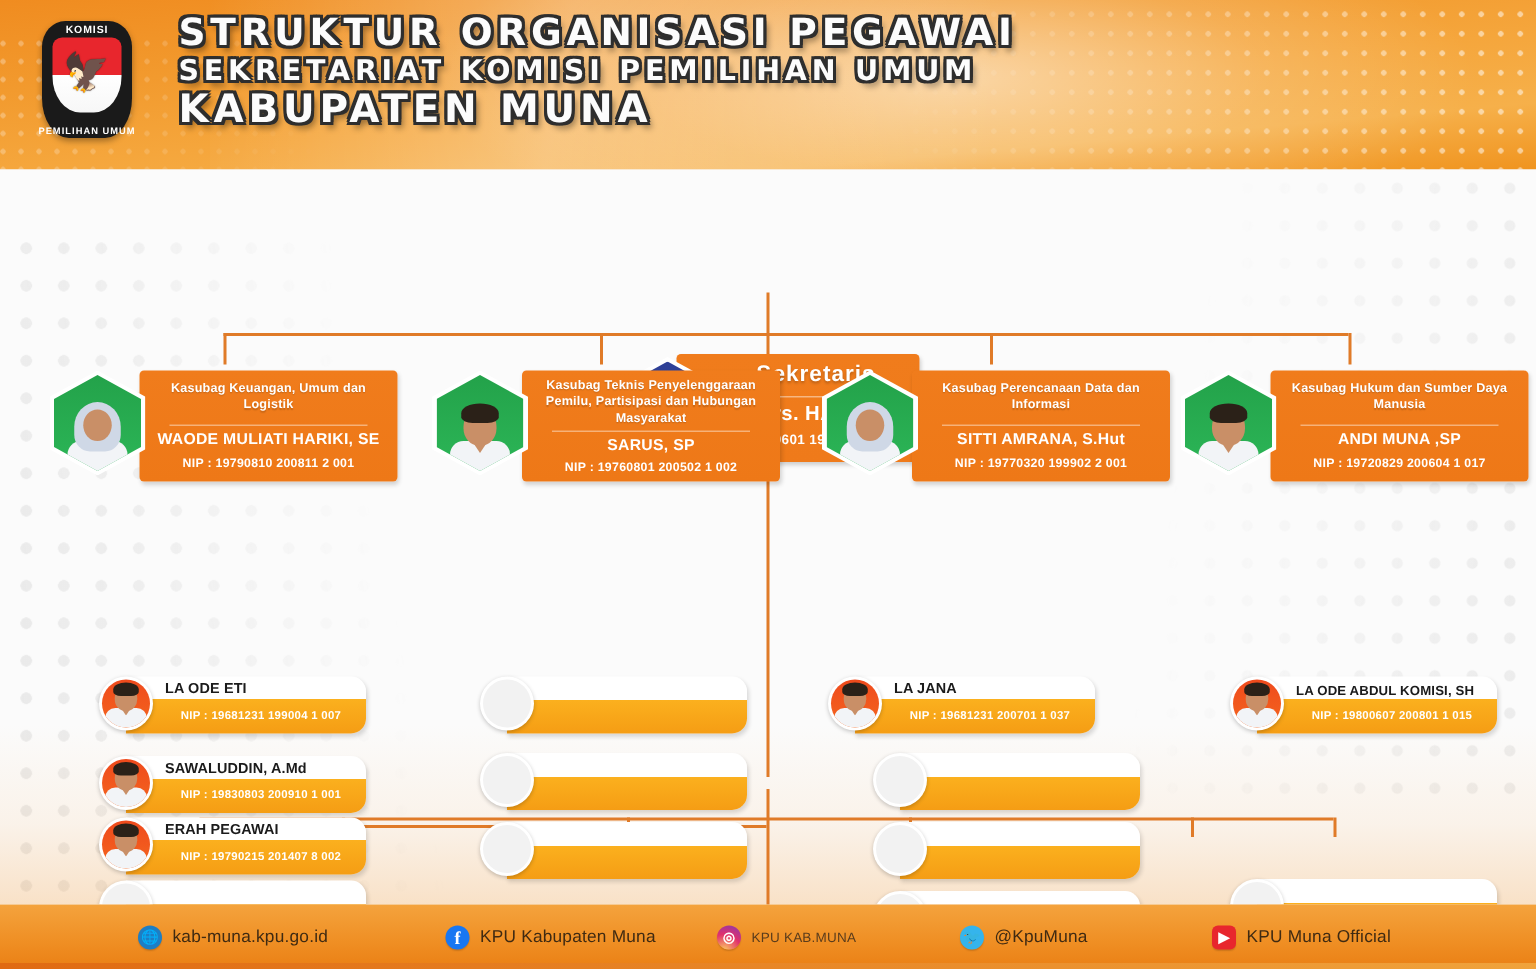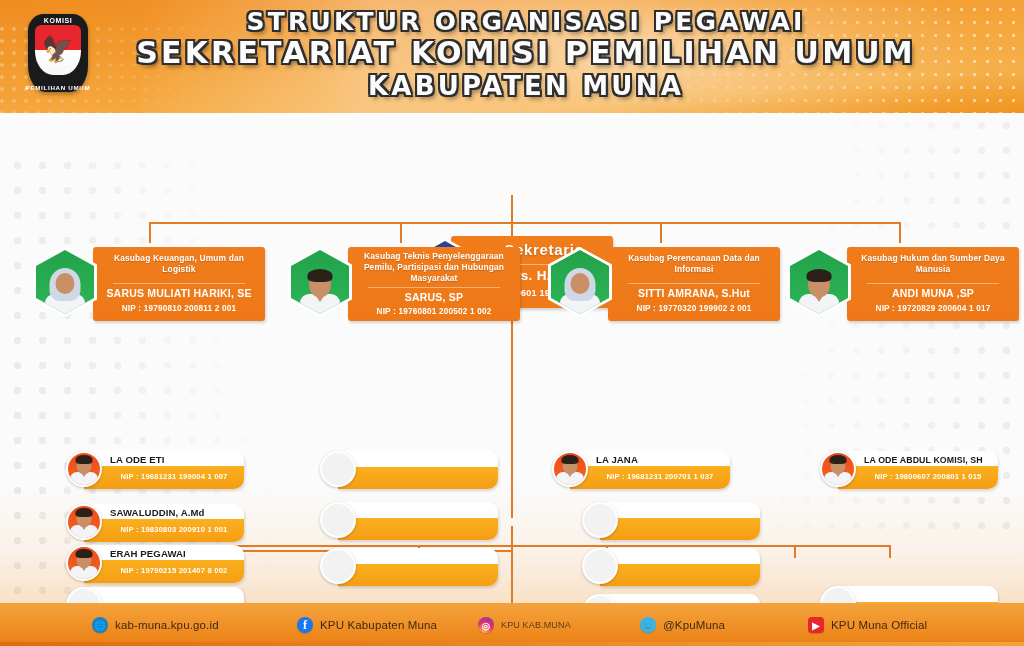--- a/index.html
+++ b/index.html
@@ -61,34 +61,34 @@
     position:absolute; left:0; top:9px; width:72px; text-align:center;
     font-size:7px; font-weight:bold; letter-spacing:.6px; color:#fff;
   }
   .logo-txt-bot {
     position:absolute; left:0; bottom:9px; width:72px; text-align:center;
     font-size:6.2px; font-weight:bold; letter-spacing:.7px; color:#fff;
   }
 
   
   .title-block {
-    position:absolute; left:96px; top:7px; width:860px; text-align:center;
+    position:absolute; left:119px; top:7px; width:860px; text-align:left;
   }
   .title-line {
     font-family:"DejaVu Sans", sans-serif;
     font-weight:bold; color:#fcfcfc;
     letter-spacing:3.2px; line-height:1.16;
     text-shadow:
       2px 0 0 #2e2e2e, -2px 0 0 #2e2e2e, 0 2px 0 #2e2e2e, 0 -2px 0 #2e2e2e,
       2px 2px 0 #2e2e2e, -2px 2px 0 #2e2e2e, 2px -2px 0 #2e2e2e, -2px -2px 0 #2e2e2e,
       3px 4px 4px rgba(0,0,0,.40);
     white-space:nowrap;
   }
   .title-line.l1 { font-size:25px; }
-  .title-line.l2 { font-size:30px; }
+  .title-line.l2 { font-size:19px; }
   .title-line.l3 { font-size:26px; }
 
   
   .panel {
     position:absolute; left:0; top:113px; width:1024px; height:490px;
     background:#fbfbfb;
     overflow:hidden;
   }
   .panel-dots-l {
     position:absolute; left:-20px; top:40px; width:330px; height:450px;
@@ -337,21 +337,21 @@
           <div class="hair"></div>
         </div>
       </div>
     </div>
   </div>
 
   <div class="kas" style="left:33px; top:130px;">
     <div class="kas-body">
       <div class="kas-role" style="top:6px;">Kasubag Keuangan, Umum dan Logistik</div>
       <div class="kas-sep" style="top:36px;"></div>
-      <div class="kas-name" style="top:40px;">SARUS MULIATI HARIKI, SE</div>
+      <div class="kas-name" style="top:40px;">WAODE MULIATI HARIKI, SE</div>
       <div class="kas-nip" style="top:57px;">NIP : 19790810 200811 2 001</div>
     </div>
     <div class="hexphoto kas-hex">
       <div class="hexin hx-green">
         <div class="face">
           <div class="body"></div>
           <div class="hijab"></div>
           <div class="hijab2"></div>
         </div>
       </div>

